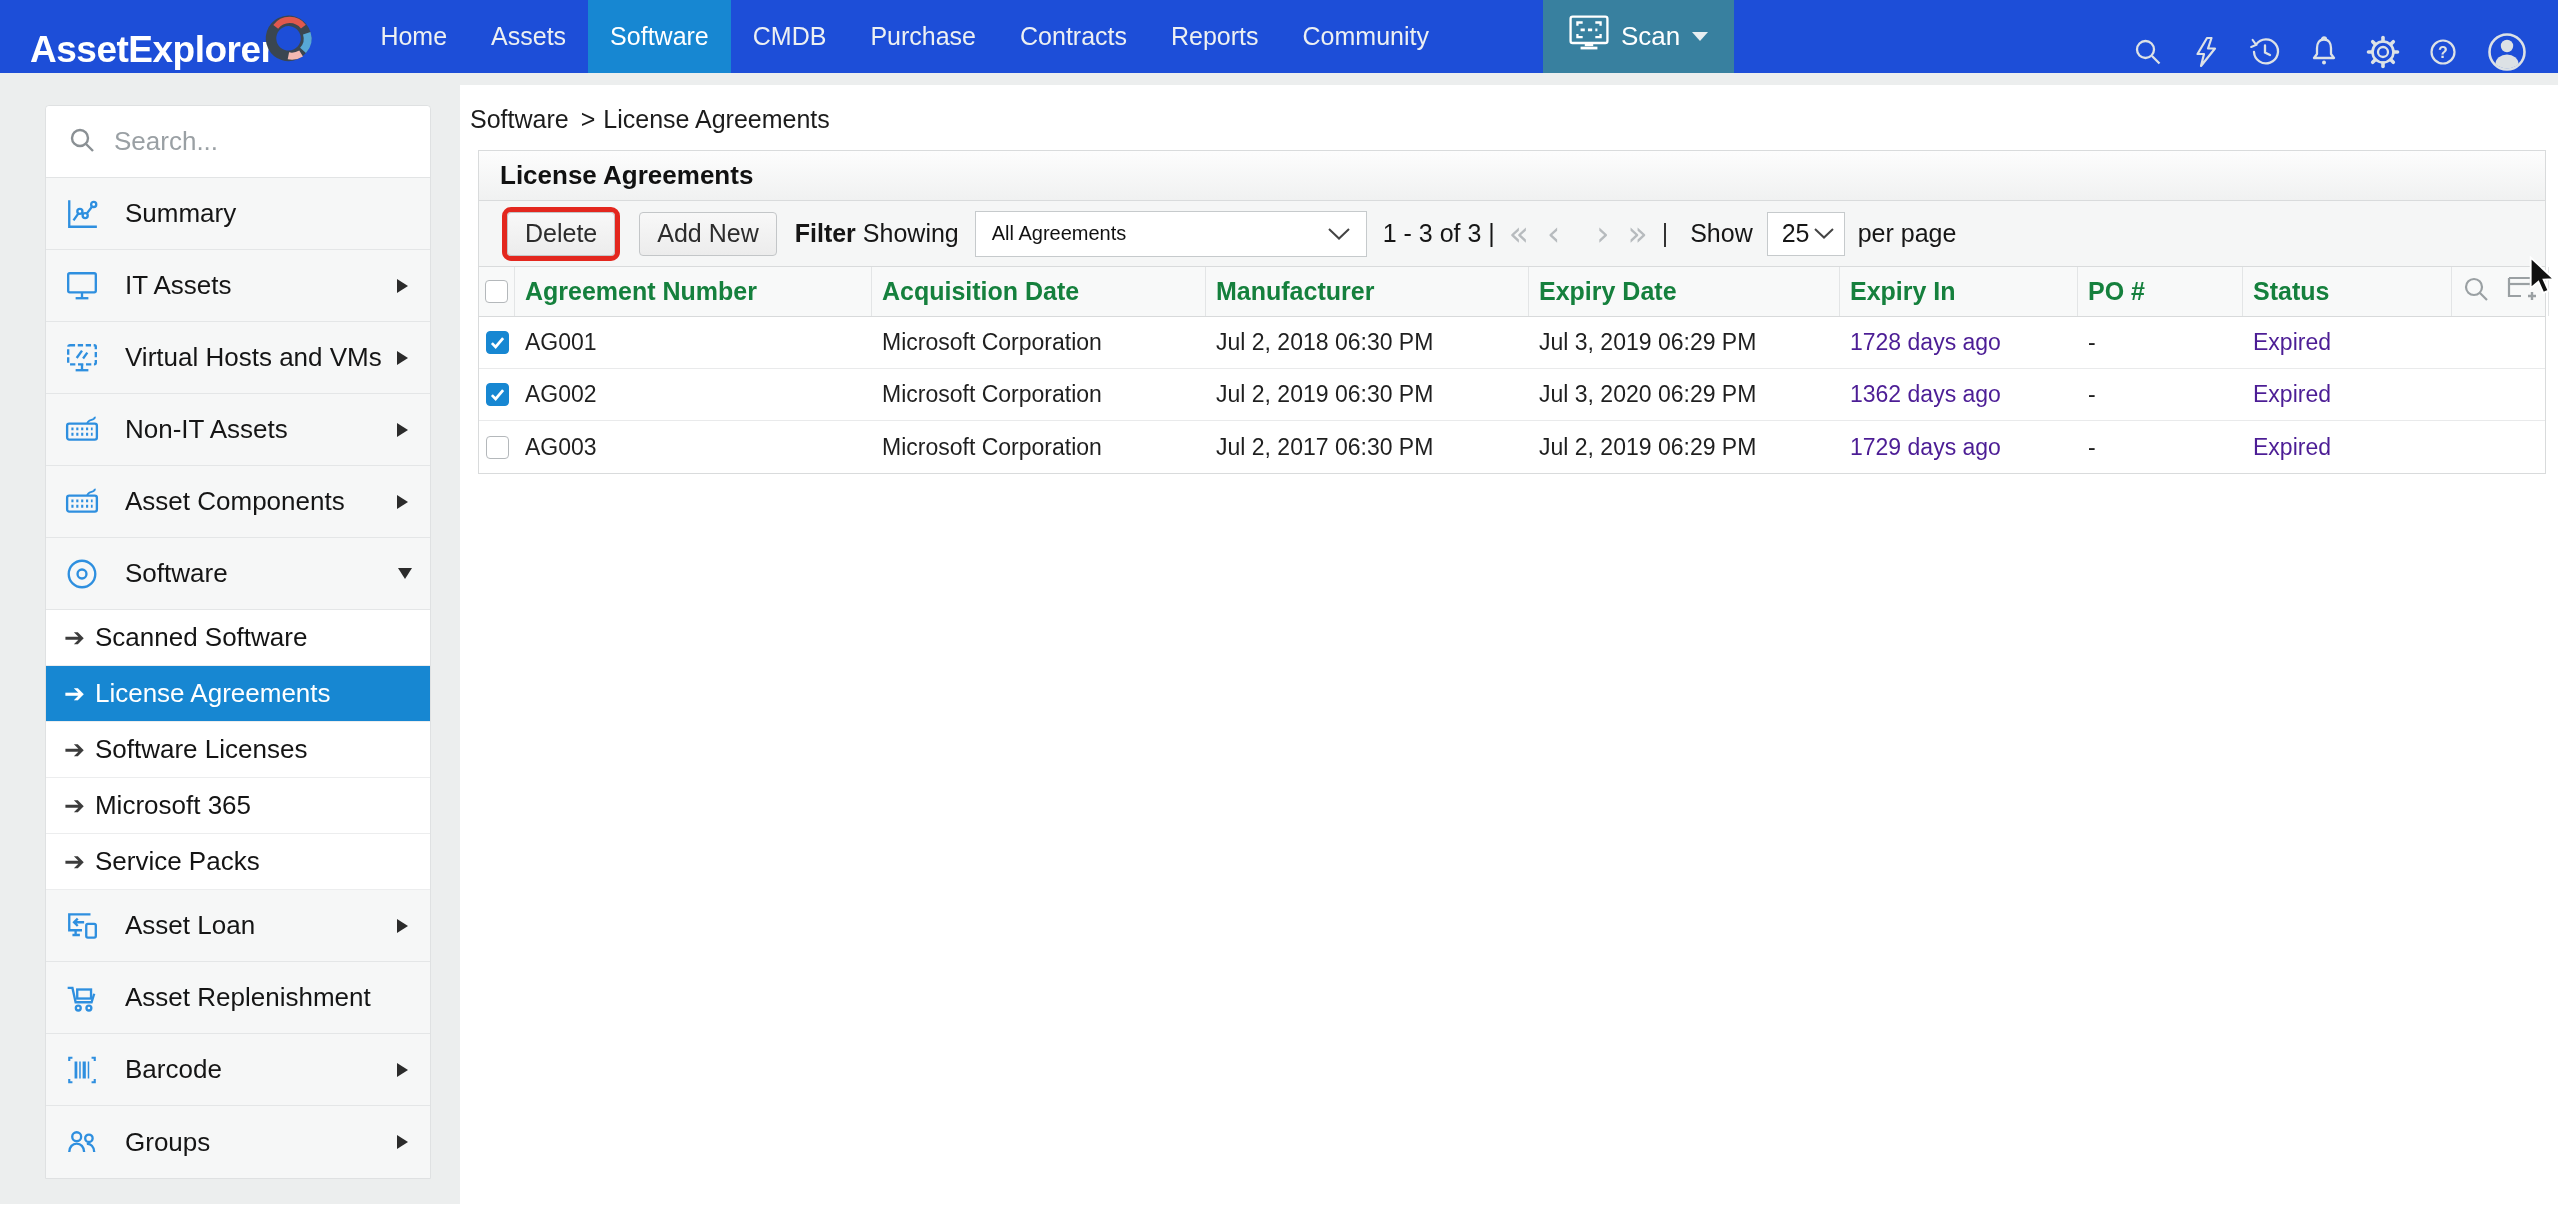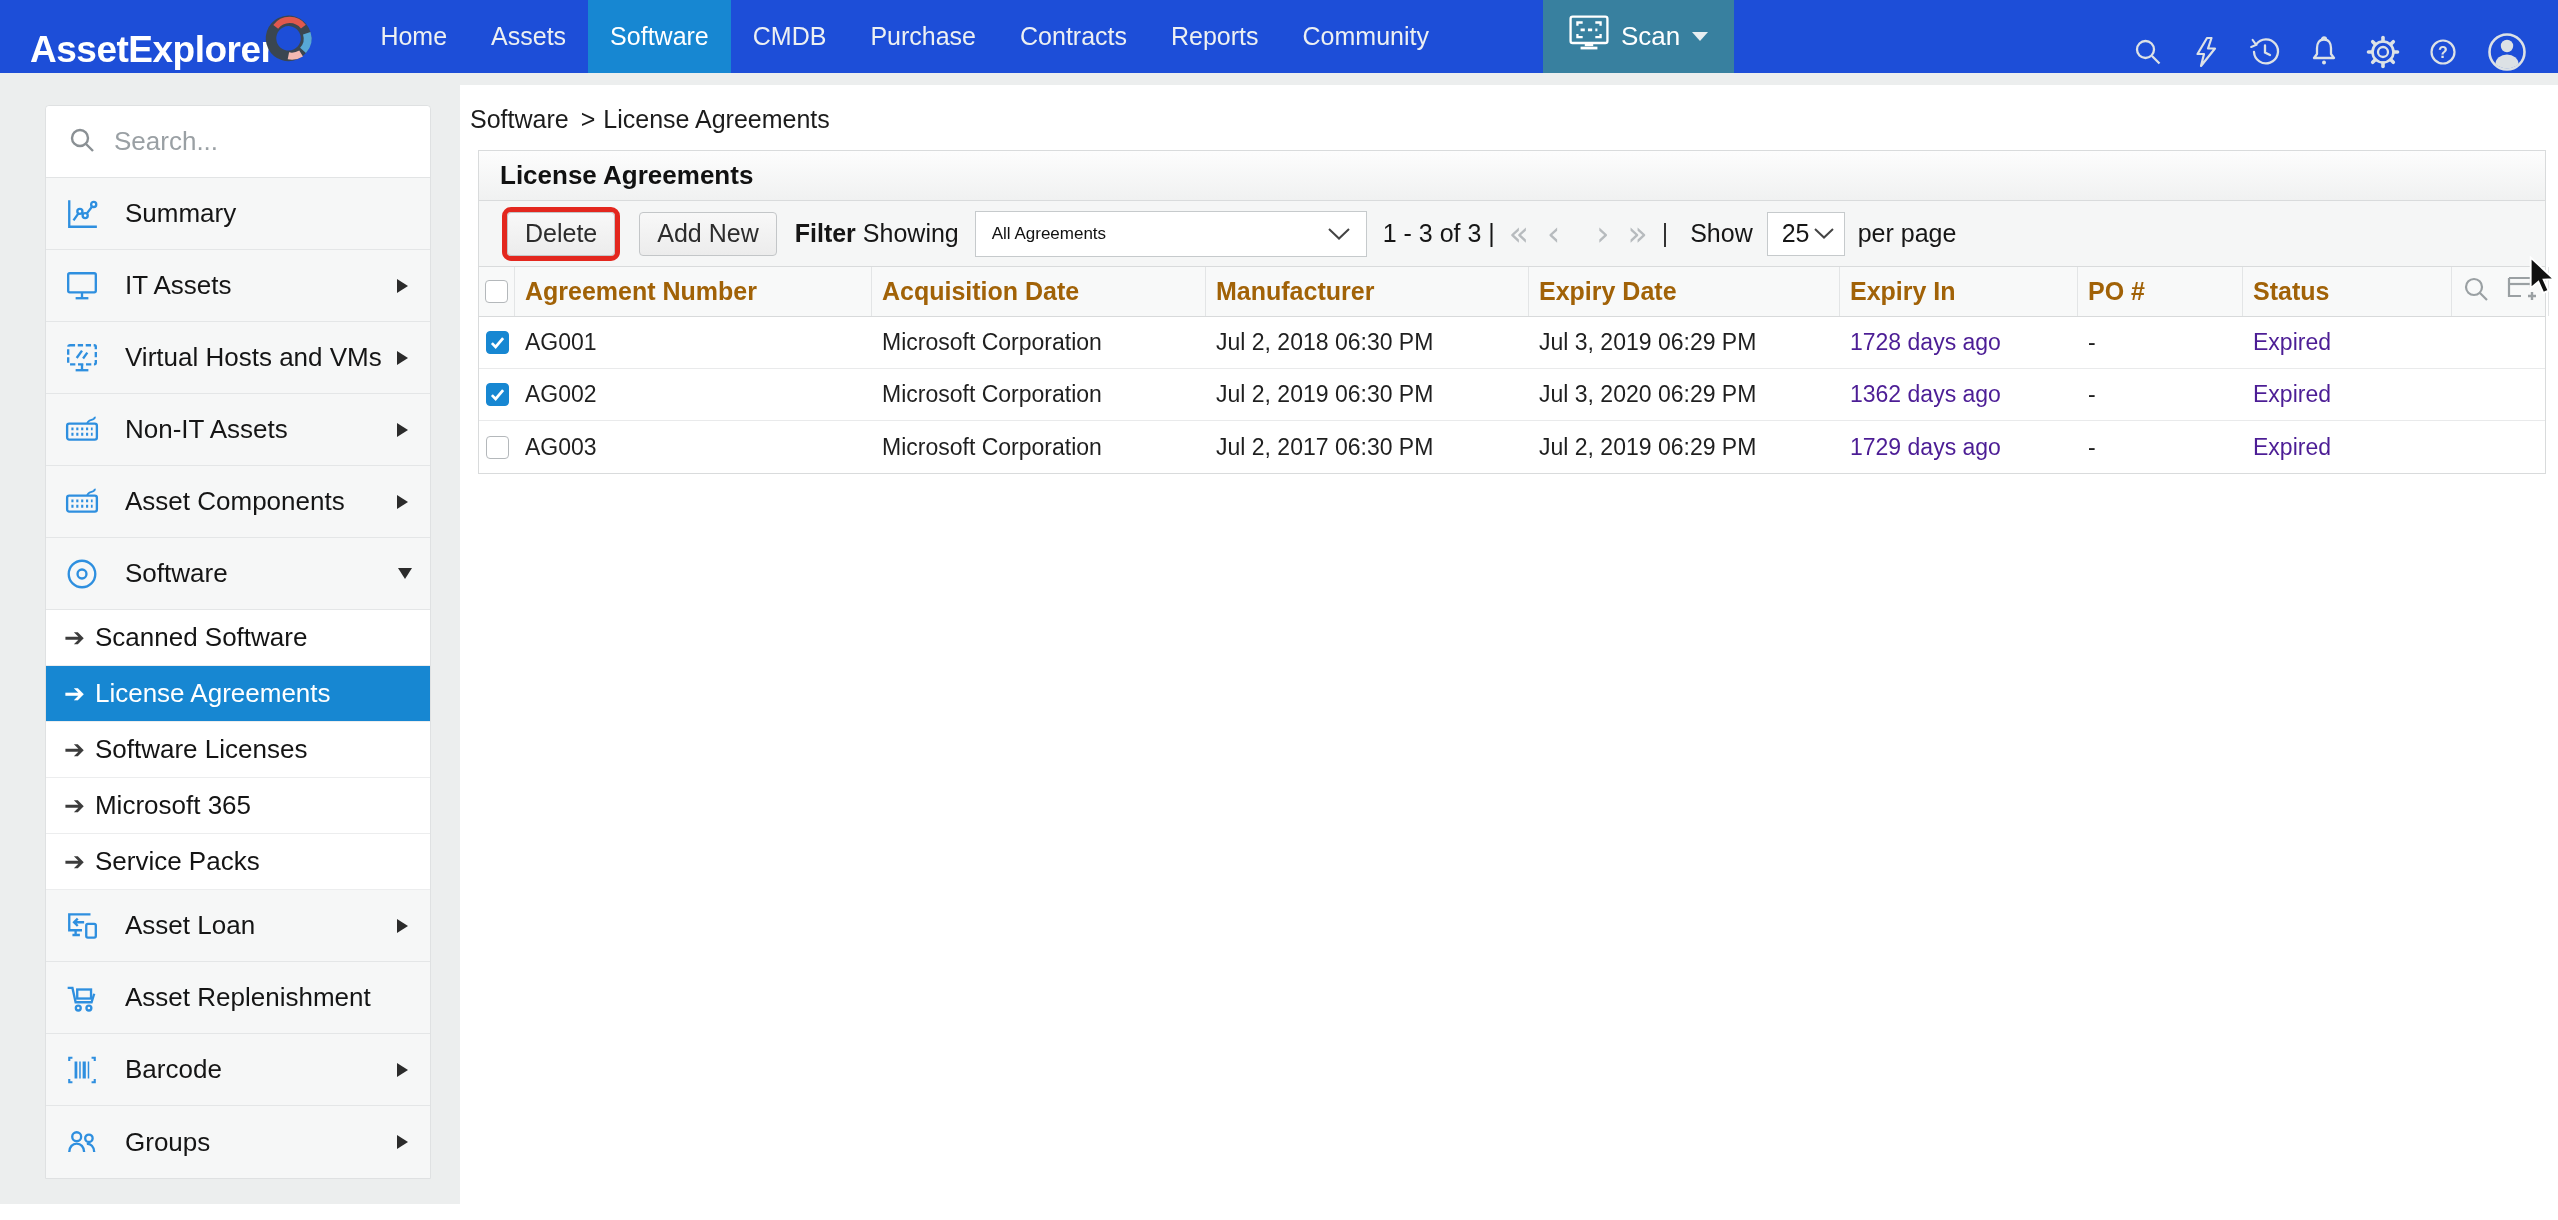--- a/index.html
+++ b/index.html
@@ -61,38 +61,38 @@
     border-bottom:1px solid #d9dbdc; padding-left:10px; font-size:25px; color:#161616; }
   .btn { height:44px; padding:0 17px; display:flex; align-items:center;
     background:linear-gradient(#f8f8f8,#ececec); border:1px solid #c3c6c8;
     border-radius:4px; font-size:25px; color:#2c2c2c; cursor:pointer; }
   .btn.highlight { outline:5px solid #e3271e; }
   .btn + .btn { margin-left:24px; }
   .filter-label { margin-left:18px; }
   .filter-label b { margin-right:7px; }
   .dropdown { margin-left:16px; width:392px; height:46px; background:#fff;
     border:1px solid #c6cacc; display:flex; align-items:center; justify-content:space-between;
-    padding:0 16px; font-size:17px; color:#111; cursor:pointer; }
+    padding:0 16px; font-size:20px; color:#111; cursor:pointer; }
   .range-text { margin-left:16px; white-space:pre; }
   .pager { display:flex; align-items:center; margin-left:14px; gap:18px; }
   .pg { font-size:33px; color:#b7bbbe; line-height:1; cursor:pointer; font-family:"DejaVu Sans", sans-serif; }
   .pg.gap { margin-left:18px; }
   .pager-sep { margin-left:14px; color:#333; }
   .show-label { margin-left:22px; }
   .page-size { margin-left:14px; width:78px; height:44px; background:#fff; border:1px solid #c6cacc;
     display:flex; align-items:center; justify-content:space-between; padding:0 10px 0 14px;
     font-size:25px; cursor:pointer; }
   .perpage { margin-left:13px; }
 
   
   .grid-row { display:grid;
     grid-template-columns:36px 357px 334px 323px 311px 238px 165px 209px 1fr; }
   .thead { background:#f8f9f9; border-bottom:1px solid #d8dadb; height:50px; }
   .th { display:flex; align-items:center; padding-left:10px; font-weight:bold;
-    font-size:25px; color:#a16207; border-right:1px solid #e3e5e6; cursor:pointer; }
+    font-size:25px; color:#15803d; border-right:1px solid #e3e5e6; cursor:pointer; }
   .th.cb-cell, .td.cb-cell { justify-content:center; padding-left:0; }
   .th.icons-cell { justify-content:flex-end; padding-right:12px; gap:16px; cursor:default; }
   .trow { height:52px; border-bottom:1px solid #e9eaeb; }
   .td { display:flex; align-items:center; padding-left:10px; font-size:23px; color:#1f1f1f; }
   .td.red { color:#4c1d95; }
   .checkbox { width:23px; height:23px; border:1px solid #b4b8bb; border-radius:4px;
     background:#fff; display:flex; align-items:center; justify-content:center; cursor:pointer; }
   .checkbox svg { display:none; }
   .checkbox.checked { background:#1787d2; border-color:#1787d2; }
   .checkbox.checked svg { display:block; }

